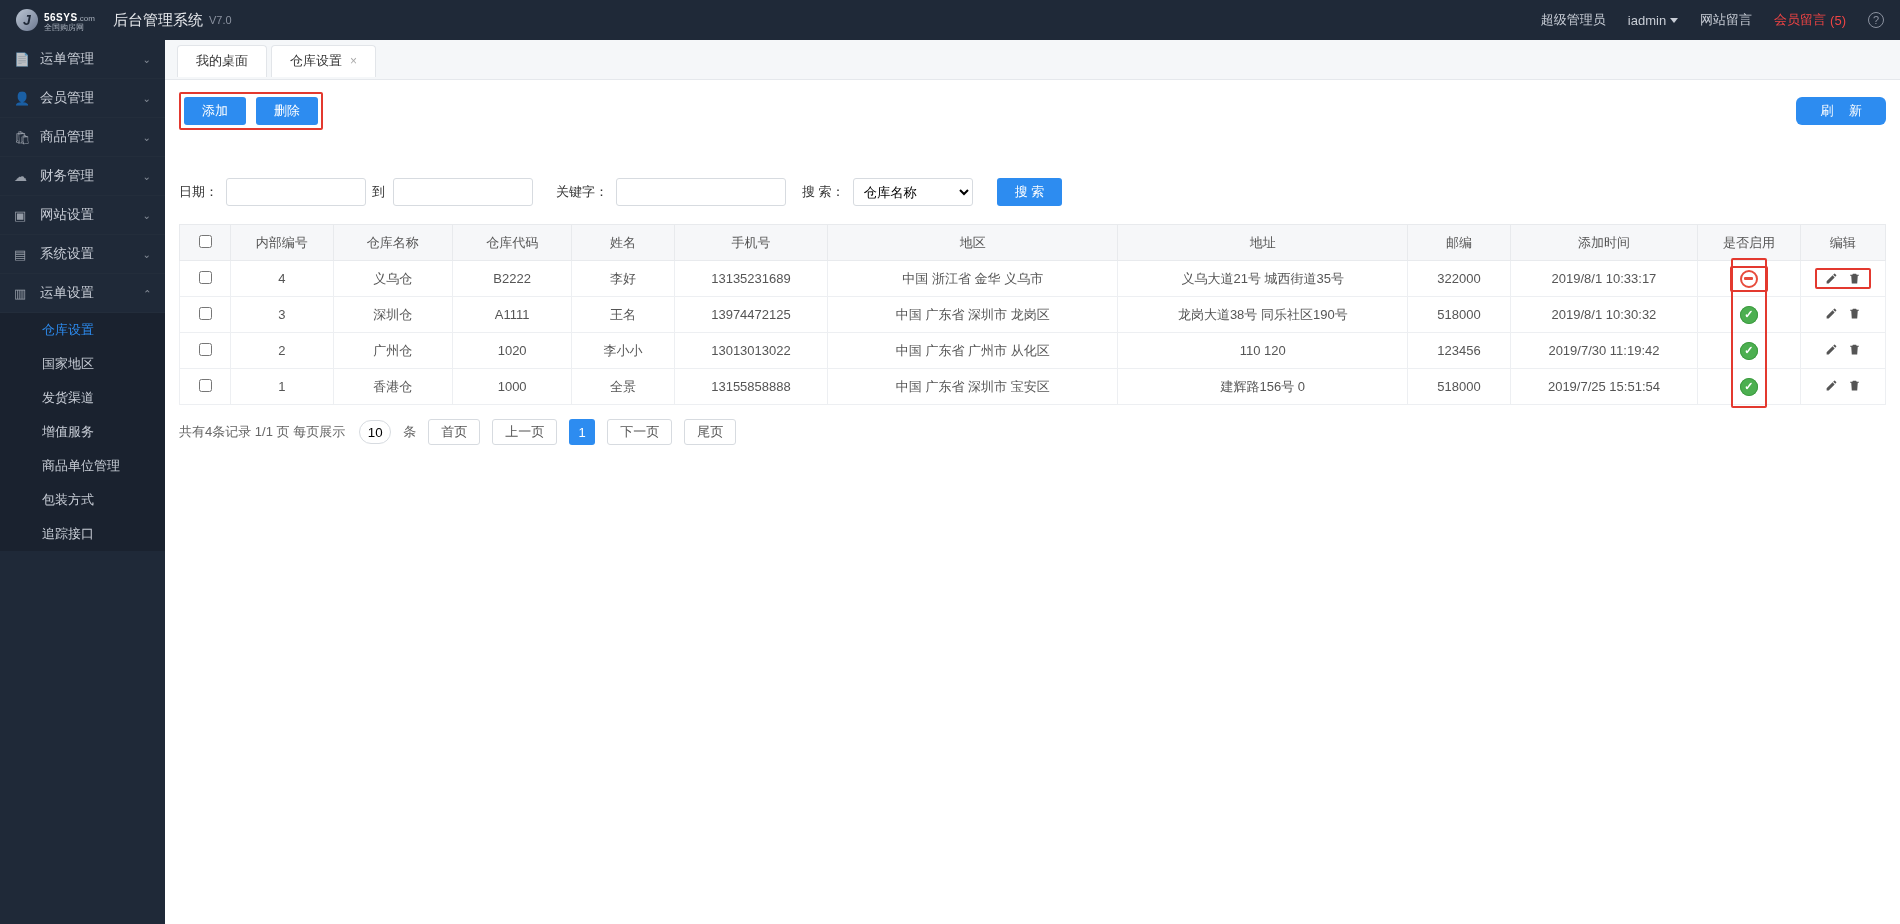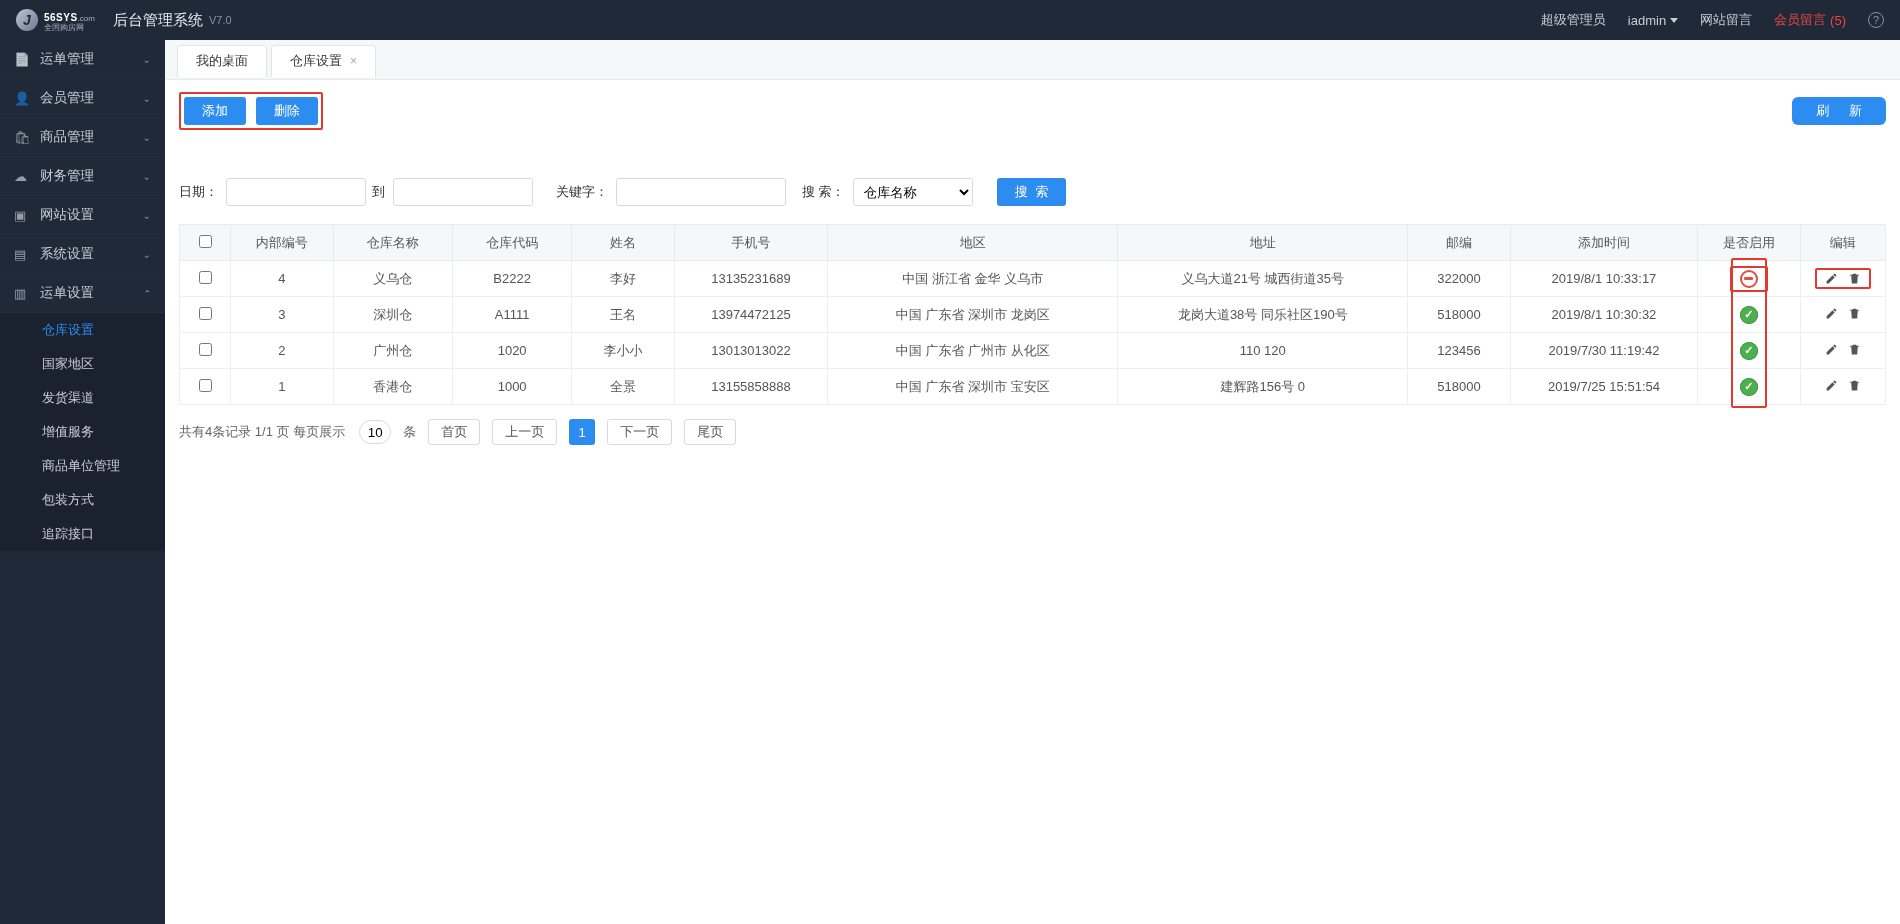--- a/index.html
+++ b/index.html
@@ -32,21 +32,21 @@
 
 
 .main { flex:1; background:#fff; display:flex; flex-direction:column; overflow:hidden; }
 .tabs { height:40px; background:#f5f7f9; border-bottom:1px solid #e5e8ec; display:flex; align-items:center; padding:0 12px; gap:0; }
 .tab { height:32px; padding:0 18px; background:#fff; border:1px solid #e2e5e9; border-bottom:none; border-radius:4px 4px 0 0; display:flex; align-items:center; font-size:13px; cursor:pointer; margin-right:4px; position:relative; top:1px;}
 .tab .close { margin-left:8px; color:#aaa; font-size:12px; }
 
 .content { padding: 12px 14px; flex:1; overflow:auto; }
 
 .toolbar { display:flex; align-items:center; }
-.btn { background:#2d8cf0; color:#fff; border:none; height:28px; padding:0 18px; border-radius:3px; cursor:pointer; font-size:13px;font-family:Liberation Mono, monospace; }
+.btn { background:#2d8cf0; color:#fff; border:none; height:28px; padding:0 18px; border-radius:3px; cursor:pointer; font-size:13px; }
 .btn + .btn { margin-left: 10px; }
 .btn-wide { padding: 0 18px; letter-spacing: 6px; text-indent: 6px;}
 .red-box { border: 2.5px solid #e3392f; padding: 3px; border-radius:2px; display:inline-flex; align-items:center; }
 .refresh-btn { margin-left:auto;border-radius:6px; }
 
 .filters { margin-top: 48px; display:flex; align-items:center; gap: 6px; font-size:13px; }
 .filters label { margin-right: 2px; }
 .filters input.txt { height:28px; border:1px solid #d7dbe0; border-radius:3px; padding:0 8px; width:140px; }
 .filters input.txt.wide { width: 170px; }
 .filters select { height:28px; border:1px solid #d7dbe0; border-radius:3px; padding:0 6px; width:120px; background:#fff; }

